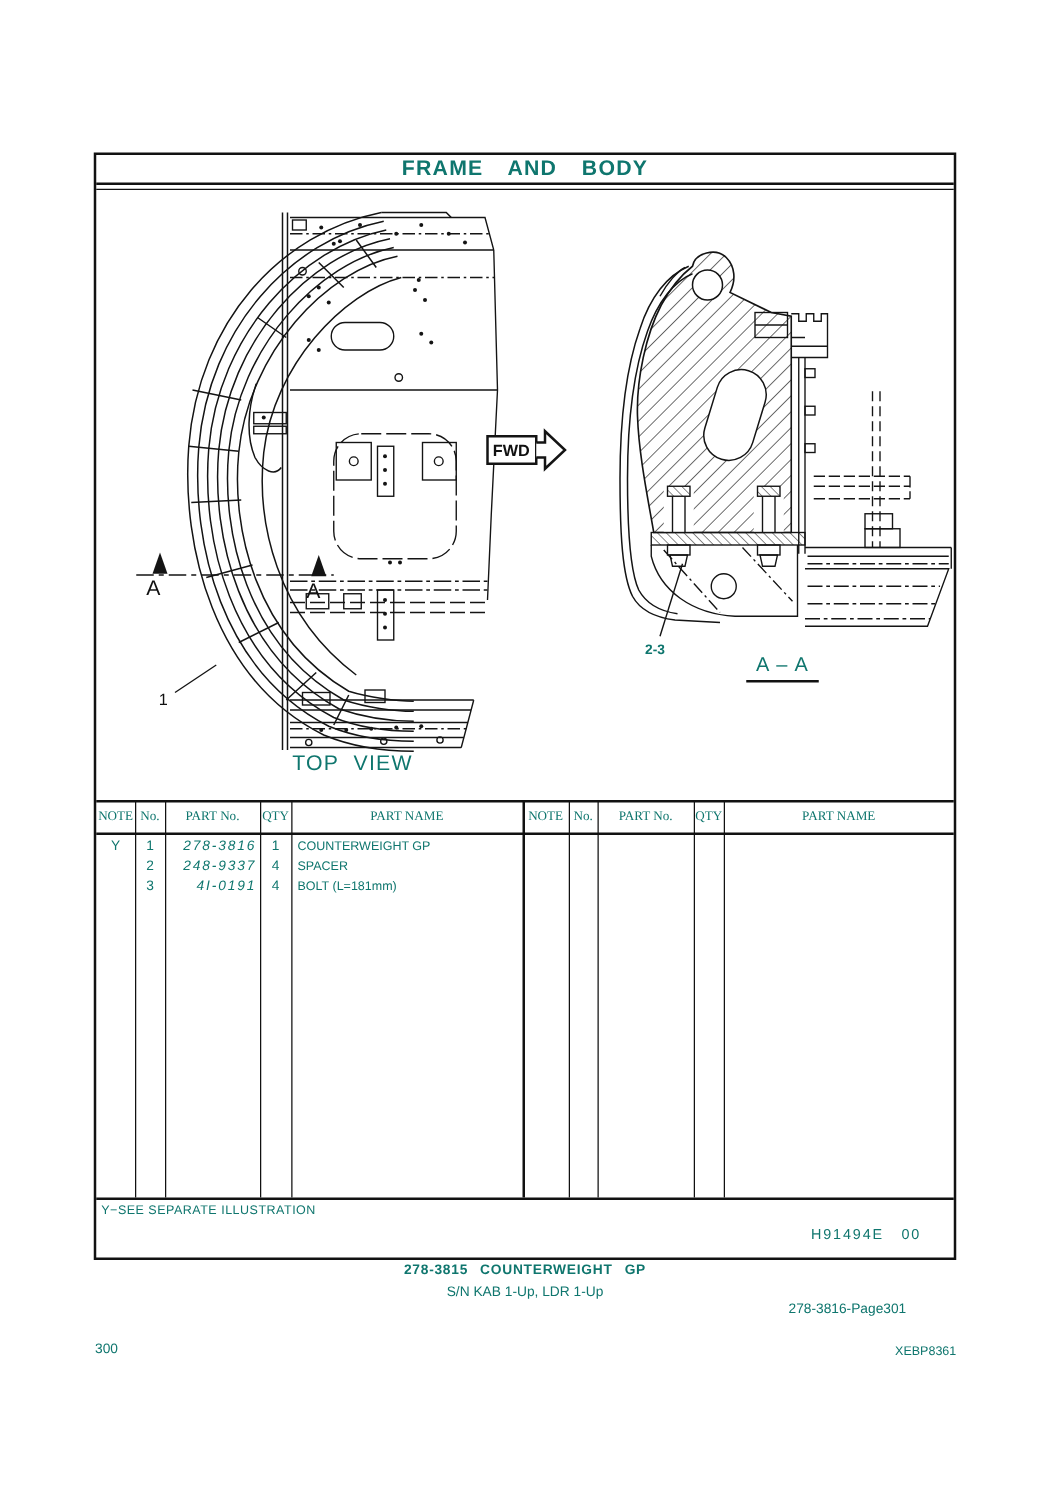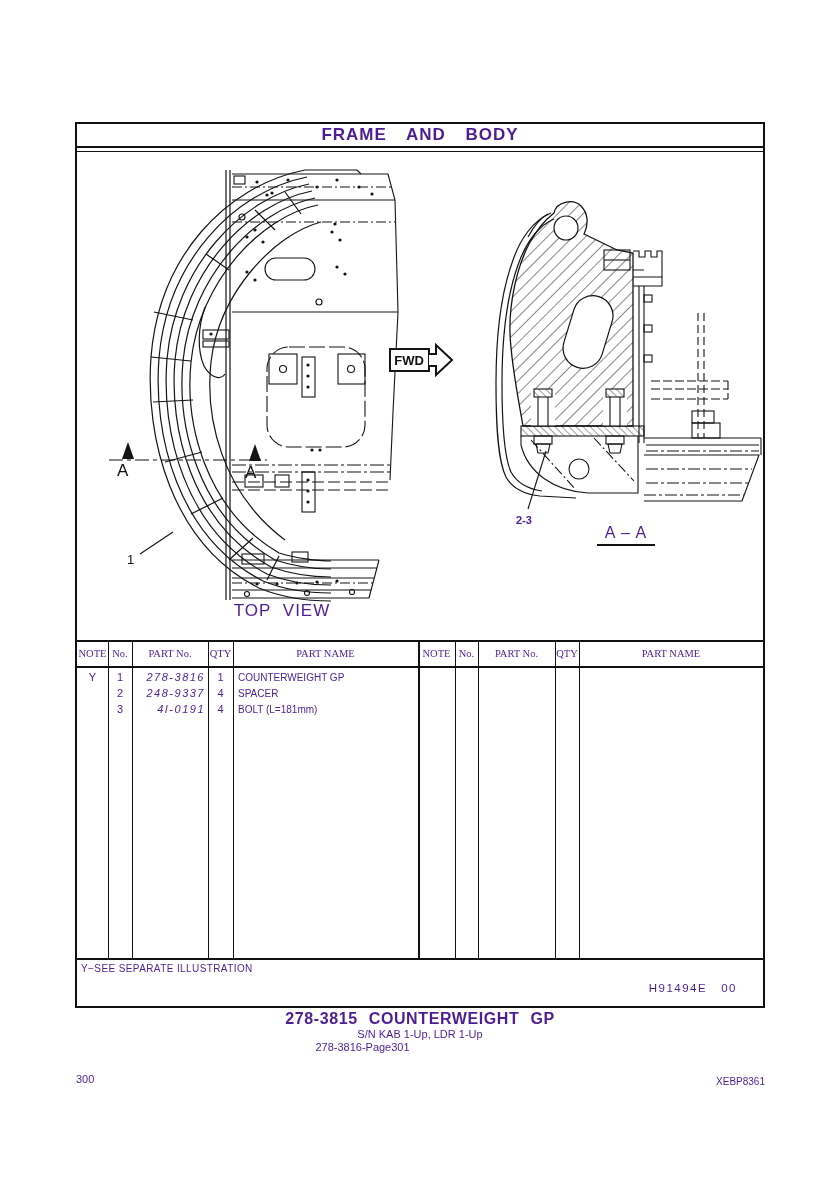--- a/index.html
+++ b/index.html
@@ -1,17 +1,17 @@
 <!DOCTYPE html>
 <html><head>
 <meta charset="utf-8">
 <style>
   html,body{margin:0;padding:0;background:#fff;}
   .page{position:relative;width:840px;height:1188px;background:#ffffff;
-        font-family:"Liberation Sans",sans-serif;color:#4c1d95;overflow:hidden;}
+        font-family:"Liberation Sans",sans-serif;color:#0f766e;overflow:hidden;}
   .abs{position:absolute;}
   .main-box{position:absolute;left:75px;top:122px;width:686px;height:882px;border:2px solid #111;}
   .title-band{position:absolute;left:0;top:0;width:100%;height:22px;border-bottom:2px solid #111;
               text-align:center;font-size:17px;font-weight:bold;line-height:22px;
               letter-spacing:1px;word-spacing:14px;}
   .title-underline2{position:absolute;left:0;top:27px;width:100%;height:1px;background:#111;}
   .lbl{position:absolute;white-space:nowrap;}
   .top-view{left:110px;top:477px;width:190px;text-align:center;font-size:17px;letter-spacing:1px;word-spacing:6px;}
   .section-aa{left:520px;top:400px;width:58px;text-align:center;font-size:16px;
               border-bottom:2px solid #111;padding-bottom:2px;letter-spacing:1px;}
@@ -22,23 +22,23 @@
   .t-col.w2{width:2px;}
   .th{position:absolute;top:521px;height:18px;font-size:10.5px;text-align:center;line-height:18px;font-family:Liberation Serif, serif;}
   .td{position:absolute;height:15px;font-size:11px;line-height:15px;}
   .c{text-align:center;}
   .pn{text-align:right;letter-spacing:1.5px;padding-right:3px;box-sizing:border-box;font-style:italic;}
   .nm{font-size:10px;padding-left:5px;box-sizing:border-box;}
   .footnote{position:absolute;left:4px;top:839px;font-size:10px;letter-spacing:.4px;}
   .revision{position:absolute;right:26px;top:858px;font-size:11.5px;letter-spacing:1.5px;}
   .revision .gap{display:inline-block;width:14px;}
   .caption1{position:absolute;left:0;top:1010px;width:840px;text-align:center;
-            font-size:16px;font-weight:bold;letter-spacing:.6px;word-spacing:6px;}
+            font-size:11px;font-weight:bold;letter-spacing:.6px;word-spacing:6px;}
   .caption2{position:absolute;left:0;top:1028px;width:840px;text-align:center;font-size:11px;}
-  .caption3{position:absolute;left:0;top:1041px;width:725px;text-align:center;font-size:11px;}
+  .caption3{position:absolute;left:0;top:1041px;width:725px;text-align:right;font-size:11px;}
   .pageno{position:absolute;left:76px;top:1073px;font-size:11px;}
   .doccode{position:absolute;right:75px;top:1076px;font-size:10px;}
   svg text{font-family:"Liberation Sans",sans-serif;fill:#111;}
 </style>
 </head>
 <body>
 
 <div class="page">
 
   <div class="main-box">

